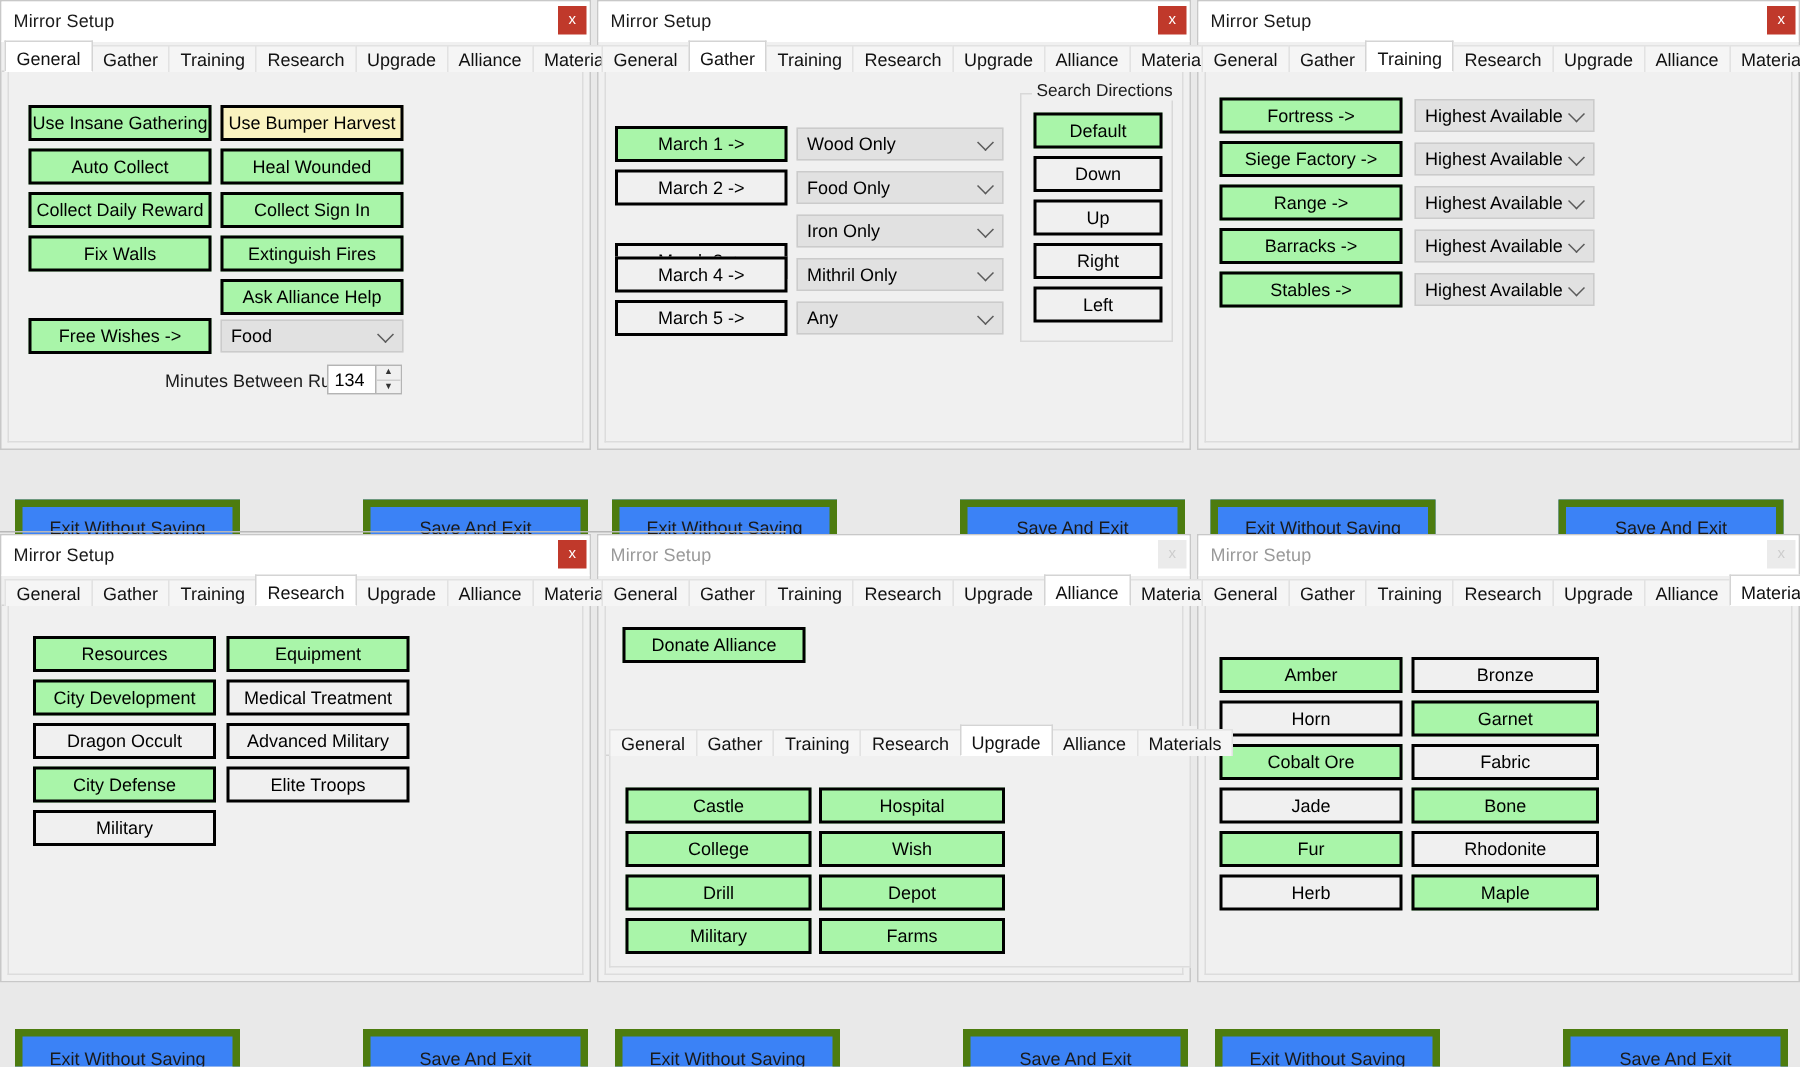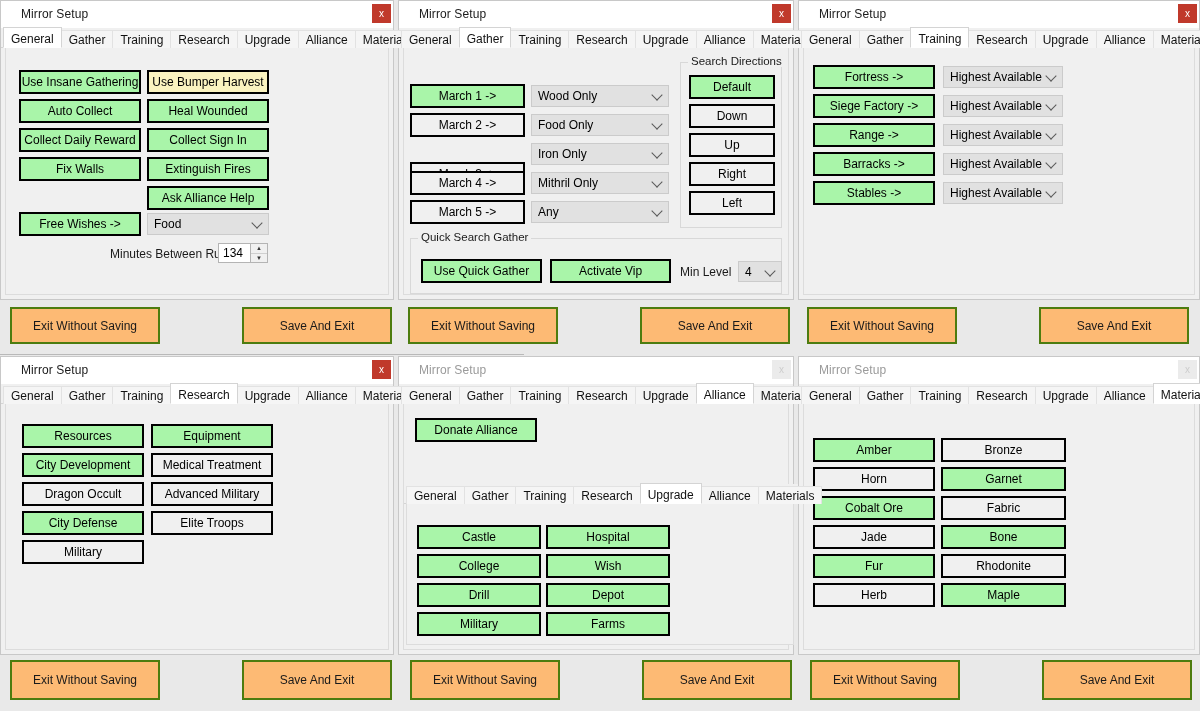--- a/index.html
+++ b/index.html
@@ -25,21 +25,21 @@
     background: #ffffff;
     display: flex;
     align-items: center;
     flex: 0 0 auto;
     position: relative;
     border-bottom: 1px solid #ffffff;
   }
   .titlebar .title {
     font-size: 12px;
     color: #1a1a1a;
-    padding-left: 20px;
+    padding-left: 8px;
     letter-spacing: 0.1px;
   }
   .win.inactive .titlebar .title { color: #9a9a9a; }
   .closebtn {
     position: absolute;
     right: 2px; top: 3px;
     width: 19px; height: 19px;
     background: #c0392b;
     color: #ffffff;
     font-size: 10px;
@@ -190,27 +190,28 @@
     white-space: nowrap;
   }
 
   
   .actionbar {
     position: absolute;
     background: #e9e9e9;
   }
   .abtn {
     position: absolute;
-    background: #fdba74;
-    border: 2px solid #4d7c0f;
+    background: #3b82f6;
+    border: 5px solid #4d7c0f;
     font-size: 12px;
     color: #1a1a1a;
     display: flex; align-items: center; justify-content: center;
     cursor: default;
     user-select: none;
+    margin-top: 26px;
   }
   .hsep {
     position: absolute;
     height: 1px;
     background: #b9b9b9;
   }
 </style>
 </head>
 <body>
 
@@ -305,30 +306,20 @@
 
       <div class="group" style="left:276px;top:14px;width:102px;height:166px;">
         <span class="glabel">Search Directions</span>
         <div class="fbtn on" style="position:absolute;left:8px;top:12px;width:86px;height:24px;">Default</div>
         <div class="fbtn" style="position:absolute;left:8px;top:41px;width:86px;height:24px;">Down</div>
         <div class="fbtn" style="position:absolute;left:8px;top:70px;width:86px;height:24px;">Up</div>
         <div class="fbtn" style="position:absolute;left:8px;top:99px;width:86px;height:24px;">Right</div>
         <div class="fbtn" style="position:absolute;left:8px;top:128px;width:86px;height:24px;">Left</div>
       </div>
 
-      <div class="group" style="left:6px;top:190px;width:372px;height:56px;">
-        <span class="glabel">Quick Search Gather</span>
-        <div class="fbtn on" style="position:absolute;left:10px;top:20px;width:121px;height:24px;">Use Quick Gather</div>
-        <div class="fbtn on" style="position:absolute;left:139px;top:20px;width:121px;height:24px;">Activate Vip</div>
-        <div class="plainlabel" style="left:269px;top:26px;">Min Level</div>
-        <div class="combo" style="position:absolute;left:327px;top:22px;width:44px;height:21px;">
-          <span>4</span>
-          <span class="chev"></span>
-        </div>
-      </div>
     </div>
   </div>
 
   <div class="win" id="win-training" style="left:798px; top:0px; width:402px; height:300px;">
     <div class="titlebar">
       <span class="title">Mirror Setup</span>
       <div class="closebtn">x</div>
     </div>
     <div class="tabstrip">
       <div class="tab">General</div>

